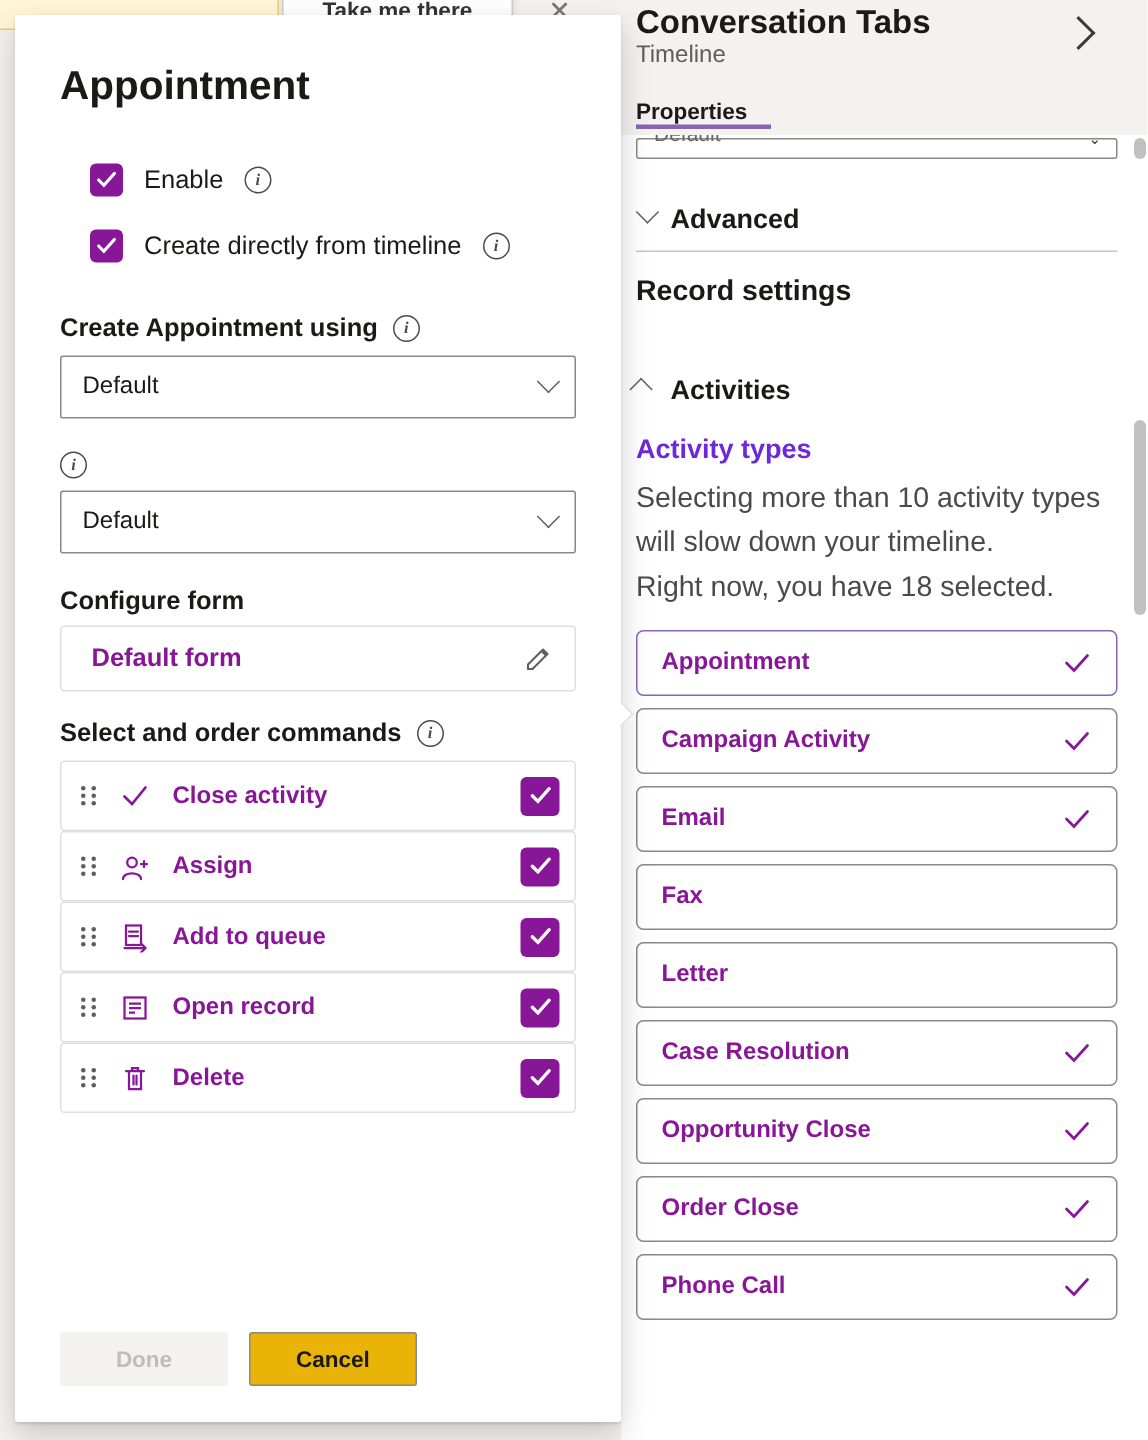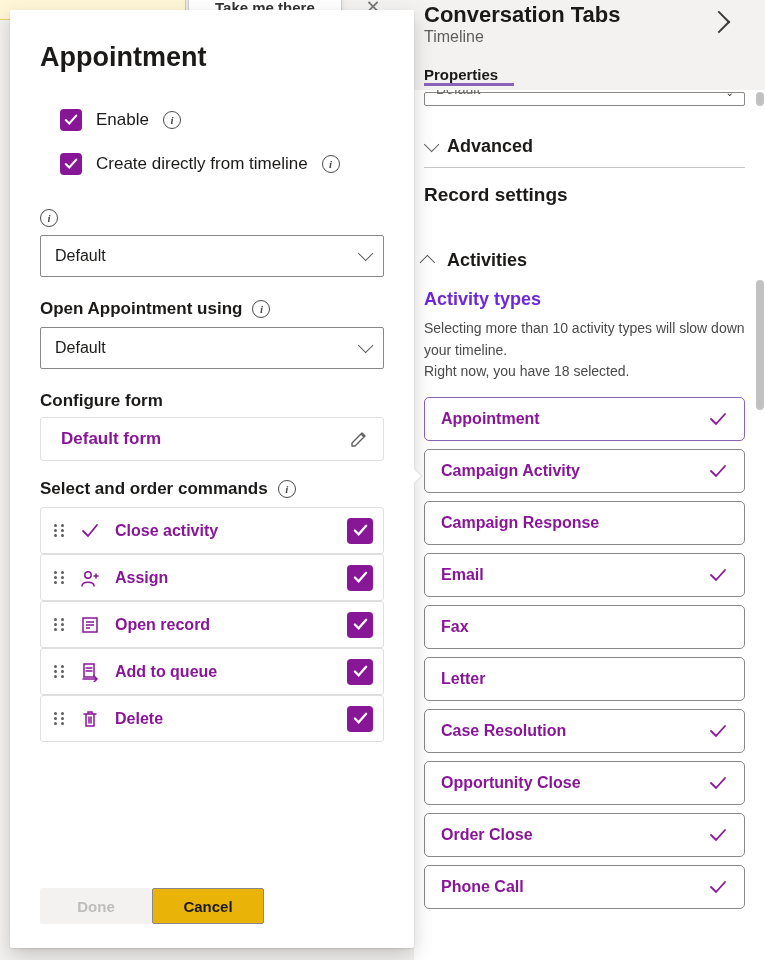--- a/index.html
+++ b/index.html
@@ -10,26 +10,26 @@
   .bg-header-row { display:flex; justify-content:space-between; align-items:center; padding-top:2px;}
   .bg-title { font-size: 22px; font-weight: 600; color:#1b1a19; }
   .bg-sub { font-size: 16px; color:#605e5c; margin-top:0px;}
   .bg-tabs { margin-top: 20px; }
   .bg-tab { display:inline-block; font-size:15px; font-weight:600; color:#1b1a19; padding-bottom:2px;}
   .bg-tab-underline { width: 90px; height:3px; background:#8764b8; margin-top:-2px;}
   .bg-body { position:absolute; left:414px; right:0; top:90px; bottom:0; background:#fff; padding: 4px 20px 0 10px; overflow:hidden;}
   .cut-select { height:14px; border:1px solid #8a8886; border-radius:2px; margin: -2px 0 20px; position:relative;}
   .cut-select span.txt { position:absolute; top:-12px; left:11px; font-size:14px; color:#666; }
   .cut-select span.caret { position:absolute; top:-6px; right:10px; font-size:10px; color:#333;}
-  .adv-row { display:flex; align-items:center; gap:12px; padding:10px 0; }
+  .adv-row { display:flex; gap:12px; padding:10px 0; }
   .sec-head { font-size:18px; font-weight:600; color:#1b1a19; }
   .divider { border:none; border-top:1px solid #c7c7c7; margin: 0;}
   .section-title { font-size:19px; font-weight:600; color:#1b1a19; padding: 16px 0 6px;}
   .sub-head { font-size:18px; font-weight:600; color:#6d28d9; padding:8px 0 8px;}
-  .helper { font-size:14px; color:#4a4a4a; line-height:1.55; padding-bottom:14px;}
+  .helper { font-size:19px; color:#4a4a4a; line-height:1.55; padding-bottom:14px;}
   .at-list { display:flex; flex-direction:column; gap:8px;}
   .at-item { border:1px solid #8a8886; border-radius:5px; height:44px; display:flex; align-items:center; justify-content:space-between; padding:0 16px; background:#fff;}
   .at-item.selected { border-color:#8764b8;}
   .at-label { font-size:16px; font-weight:600; color:#881798;}
   .at-check { stroke:#881798; }
   .scrollbar-stub { position:absolute; right:0; top:90px; width:14px; bottom:0; background:#fff;}
   .scroll-thumb { position:absolute; right:1px; width:8px; background:#c1c1c1; border-radius:4px;}
 
   
   .take-me { position:absolute; left:188px; top:-8px; background:#fff; border:1px solid #ccc; border-radius:2px; padding:6px 26px; font-size:15px; font-weight:600; color:#333; box-shadow:0 3px 6px rgba(0,0,0,0.1);}
@@ -59,21 +59,21 @@
   .form-row span { font-size:17px; font-weight:600; color:#881798;}
   
   .cmd-list { display:flex; flex-direction:column; gap:0; margin-top:8px;}
   .cmd-item { border:1px solid #e1dfdd; border-radius:3px; height:47px; display:flex; align-items:center; padding:0 10px; gap:14px;}
   .drag-handle { width:14px; display:flex; flex-wrap:wrap; gap:2px 4px; justify-content:center; padding-left:2px;}
   .drag-handle i { width:3px; height:3px; background:#605e5c; border-radius:50%;}
   .cmd-icon { width:22px; display:flex; justify-content:center; color:#881798;}
   .cmd-label { font-size:16px; font-weight:600; color:#881798; flex:1;}
   .cmd-check { width:26px; height:26px; background:#881798; border-radius:4px; display:flex; align-items:center; justify-content:center;}
   
-  .panel-footer { border-top: none; padding: 20px 30px 24px; display:flex; }
+  .panel-footer { border-top: none; padding: 20px 30px 24px; display:flex; gap:14px;}
   .btn { height:36px; min-width:112px; border:1px solid #8a8886; background:#eab308; border-radius:2px; font-size:15px; font-weight:600; color:#1b1a19; display:flex; align-items:center; justify-content:center; cursor:pointer;}
   .btn.primary { background:#f3f2f1; border-color:#f3f2f1; color:#bdbdbd;}
 
   .caret-down::before { content:''; display:inline-block; width:10px; height:10px; border-right:1.4px solid #605e5c; border-bottom:1.4px solid #605e5c; transform:rotate(45deg) translateY(-3px);}
   .caret-up::before { content:''; display:inline-block; width:10px; height:10px; border-right:1.4px solid #605e5c; border-bottom:1.4px solid #605e5c; transform:rotate(-135deg) translateY(-3px);}
   .caret-right::before { content:''; display:inline-block; width:14px; height:14px; border-right:2.2px solid #3b3a39; border-bottom:2.2px solid #3b3a39; transform:rotate(-45deg);}
 </style>
 </head>
 <body>
 
@@ -123,23 +123,20 @@
           <path d="M3 10 L8 15 L17 5" stroke-width="1.8" fill="none" stroke-linecap="round"></path>
         </svg>
       </div>
       <div class="at-item">
         <span class="at-label">Campaign Activity</span>
         <svg class="at-check" width="20" height="20" viewBox="0 0 20 20">
           <path d="M3 10 L8 15 L17 5" stroke-width="1.8" fill="none" stroke-linecap="round"></path>
         </svg>
       </div>
       <div class="at-item">
-        <span class="at-label">Campaign Response</span>
-      </div>
-      <div class="at-item">
         <span class="at-label">Email</span>
         <svg class="at-check" width="20" height="20" viewBox="0 0 20 20">
           <path d="M3 10 L8 15 L17 5" stroke-width="1.8" fill="none" stroke-linecap="round"></path>
         </svg>
       </div>
       <div class="at-item">
         <span class="at-label">Fax</span>
       </div>
       <div class="at-item">
         <span class="at-label">Letter</span>
@@ -199,29 +196,29 @@
       <div class="cb">
         <svg width="14" height="14" viewBox="0 0 16 16">
             <path d="M2 8 L6 12 L14 3" stroke="#fff" stroke-width="2.4" fill="none" stroke-linecap="round"></path>
           </svg>
       </div>
       <span class="cb-label">Create directly from timeline</span>
       <span class="info-icon">i</span>
     </div>
 
     <div class="field-label-row">
+      <span class="field-label">Create Appointment using</span>
       <span class="info-icon">i</span>
     </div>
     <div class="select">
       <span class="sv">Default</span>
       <span class="caret-down"></span>
     </div>
 
     <div class="field-label-row">
-      <span class="field-label">Open Appointment using</span>
       <span class="info-icon">i</span>
     </div>
     <div class="select">
       <span class="sv">Default</span>
       <span class="caret-down"></span>
     </div>
 
     <div class="field-label-row" style="margin-bottom:2px;">
       <span class="field-label">Configure form</span>
     </div>
@@ -284,47 +281,47 @@
           <div class="drag-handle">
             <i></i>
             <i></i>
             <i></i>
             <i></i>
             <i></i>
             <i></i>
           </div>
           <div class="cmd-icon">
             <svg width="20" height="20" viewBox="0 0 20 20">
+              <rect x="4" y="2" width="10" height="13" stroke="#881798" stroke-width="1.5" fill="none"></rect>
+              <path d="M6 6 H12 M6 9 H12 M3 17 H17 M14 14 L17 17 L14 20" stroke="#881798" stroke-width="1.5" fill="none" stroke-linecap="round"></path>
+            </svg>
+          </div>
+          <div class="cmd-label">Add to queue</div>
+          <div class="cmd-check">
+            <svg width="15" height="15" viewBox="0 0 16 16">
+              <path d="M2 8 L6 12 L14 3" stroke="#fff" stroke-width="2.4" fill="none" stroke-linecap="round"></path>
+            </svg>
+          </div>
+        </div>
+        <div class="cmd-item">
+          <div class="drag-handle">
+            <i></i>
+            <i></i>
+            <i></i>
+            <i></i>
+            <i></i>
+            <i></i>
+          </div>
+          <div class="cmd-icon">
+            <svg width="20" height="20" viewBox="0 0 20 20">
               <rect x="3" y="3" width="14" height="14" stroke="#881798" stroke-width="1.5" fill="none"></rect>
               <path d="M6 7 H14 M6 10 H14 M6 13 H10" stroke="#881798" stroke-width="1.5" fill="none"></path>
             </svg>
           </div>
           <div class="cmd-label">Open record</div>
-          <div class="cmd-check">
-            <svg width="15" height="15" viewBox="0 0 16 16">
-              <path d="M2 8 L6 12 L14 3" stroke="#fff" stroke-width="2.4" fill="none" stroke-linecap="round"></path>
-            </svg>
-          </div>
-        </div>
-        <div class="cmd-item">
-          <div class="drag-handle">
-            <i></i>
-            <i></i>
-            <i></i>
-            <i></i>
-            <i></i>
-            <i></i>
-          </div>
-          <div class="cmd-icon">
-            <svg width="20" height="20" viewBox="0 0 20 20">
-              <rect x="4" y="2" width="10" height="13" stroke="#881798" stroke-width="1.5" fill="none"></rect>
-              <path d="M6 6 H12 M6 9 H12 M3 17 H17 M14 14 L17 17 L14 20" stroke="#881798" stroke-width="1.5" fill="none" stroke-linecap="round"></path>
-            </svg>
-          </div>
-          <div class="cmd-label">Add to queue</div>
           <div class="cmd-check">
             <svg width="15" height="15" viewBox="0 0 16 16">
               <path d="M2 8 L6 12 L14 3" stroke="#fff" stroke-width="2.4" fill="none" stroke-linecap="round"></path>
             </svg>
           </div>
         </div>
         <div class="cmd-item">
           <div class="drag-handle">
             <i></i>
             <i></i>

